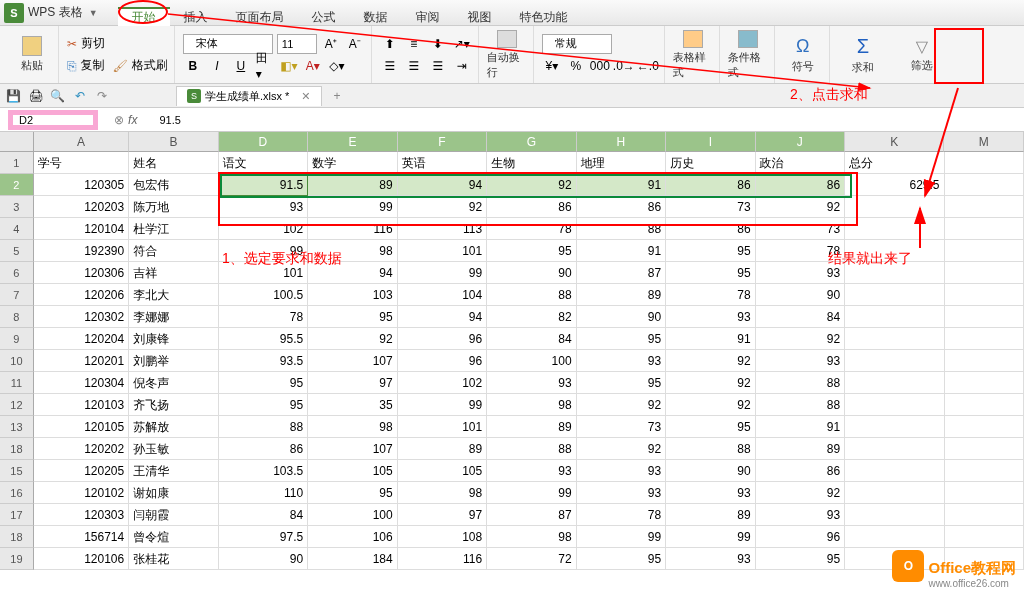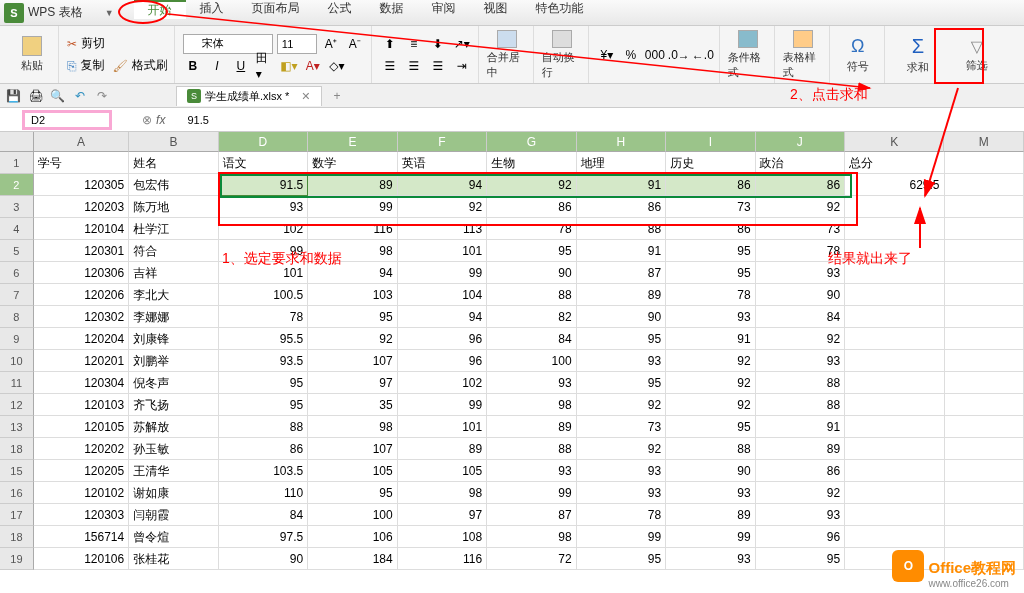--- a/index.html
+++ b/index.html
@@ -1,44 +1,44 @@
 <!DOCTYPE html>
 <html><head>
   <meta charset="utf-8">
   <style>
     * { margin: 0; padding: 0; box-sizing: border-box; }
     body { font-family: "Microsoft YaHei", sans-serif; font-size: 12px; background: #fff; overflow: hidden; width: 1024px; height: 593px; position: relative; }
     
     .menubar { height: 26px; background: linear-gradient(#fafafa, #e8e8e8); display: flex; align-items: center; border-bottom: 1px solid #ccc; }
     .app-icon { width: 20px; height: 20px; background: #4a8b3a; color: #fff; display: flex; align-items: center; justify-content: center; font-weight: bold; margin: 0 4px; border-radius: 2px; font-size: 11px; }
-    .app-title { color: #333; margin-right: 22px; font-size: 12px; }
+    .app-title { color: #333; margin-right: 6px; font-size: 12px; }
     .app-dropdown { color: #666; margin-right: 20px; font-size: 9px; }
-    .menu-tabs { display: flex; height: 26px; align-items: flex-start; }
+    .menu-tabs { display: flex; height: 26px; align-items: flex-end; }
     .menu-tab { padding: 0 14px; display: flex; align-items: center; color: #333; cursor: pointer; }
     .menu-tab.active { background: #fff; border-top: 2px solid #4a8b3a; color: #4a8b3a; }
     
     .toolbar { height: 58px; background: #f5f5f5; border-bottom: 1px solid #ccc; display: flex; align-items: center; padding: 0 6px; gap: 2px; }
     .tool-group { display: flex; flex-direction: column; justify-content: center; height: 100%; border-right: 1px solid #ddd; padding: 0 6px; }
     .tool-row { display: flex; align-items: center; gap: 4px; height: 22px; }
     .tool-btn-lg { display: flex; flex-direction: column; align-items: center; justify-content: center; width: 40px; height: 50px; cursor: pointer; font-size: 11px; }
     .tool-icon { width: 20px; height: 20px; background: #ddd; border: 1px solid #aaa; }
     .tool-label { font-size: 11px; color: #333; margin-top: 2px; }
-    .font-select { width: 90px; height: 20px; border: 1px solid #aaa; font-size: 11px; padding: 0 18px; background: #fff; }
+    .font-select { width: 90px; height: 20px; border: 1px solid #aaa; font-size: 11px; padding: 0 12px; background: #fff; }
     .size-select { width: 40px; height: 20px; border: 1px solid #aaa; font-size: 11px; padding: 0 4px; background: #fff; }
     .fmt-btn { width: 20px; height: 20px; border: 1px solid transparent; display: flex; align-items: center; justify-content: center; cursor: pointer; font-size: 12px; }
     .sum-button { display: flex; flex-direction: column; align-items: center; justify-content: center; width: 50px; height: 54px; cursor: pointer; font-size: 11px; }
     .sigma { font-size: 20px; color: #2060c0; }
     
     .qat { height: 24px; background: #f0f0f0; border-bottom: 1px solid #ccc; display: flex; align-items: center; padding: 0 6px; gap: 6px; }
     .qat-icon { width: 16px; height: 16px; cursor: pointer; display: flex; align-items: center; justify-content: center; font-size: 12px; }
     .doc-tab { margin-left: 60px; padding: 2px 10px; background: #fff; border: 1px solid #ccc; border-bottom: none; display: flex; align-items: center; gap: 4px; font-size: 11px; }
     .doc-tab .x-icon { width: 14px; height: 14px; background: #4a8b3a; color: #fff; display: flex; align-items: center; justify-content: center; font-size: 9px; border-radius: 2px; }
     
     .formula-bar { height: 24px; border-bottom: 1px solid #ccc; display: flex; align-items: center; }
-    .name-box { width: 90px; height: 20px; border: 3px solid #f9a8d4; margin: 0 22px; padding: 0 6px; font-size: 11px; display: flex; align-items: center; background: #fff; }
+    .name-box { width: 90px; height: 20px; border: 5px solid #f9a8d4; margin: 0 8px; padding: 0 6px; font-size: 11px; display: flex; align-items: center; background: #fff; }
     .fx-icons { display: flex; gap: 4px; padding: 0 8px; color: #888; }
     .fx-label { font-style: italic; color: #666; margin-right: 8px; }
     .formula-input { flex: 1; padding: 0 6px; font-size: 11px; }
     
     .sheet { position: relative; overflow: hidden; }
     .col-headers { display: flex; height: 20px; }
     .corner { width: 34px; background: #e8e8e8; border-right: 1px solid #aaa; border-bottom: 1px solid #aaa; }
     .col-header { background: #e8e8e8; border-right: 1px solid #ccc; border-bottom: 1px solid #aaa; text-align: center; line-height: 20px; font-size: 12px; color: #555; }
     .col-header.sel { background: #9bc48a; color: #fff; }
     
@@ -141,49 +141,46 @@
     </div>
     <div class="tool-row">
       <span class="fmt-btn">☰</span>
       <span class="fmt-btn">☰</span>
       <span class="fmt-btn">☰</span>
       <span class="fmt-btn">⇥</span>
     </div>
   </div>
   <div class="tool-group">
     <div class="tool-btn-lg">
-      <div class="tool-icon" style="background:#cde"></div>
-      <span class="tool-label">合并居中</span>
-    </div>
-  </div>
-  <div class="tool-group">
-    <div class="tool-btn-lg">
       <div class="tool-icon"></div>
       <span class="tool-label">自动换行</span>
     </div>
   </div>
   <div class="tool-group">
+    <div class="tool-row">
+        <input class="font-select" style="width: 70px;" value="常规">
+      </div>
     <div class="tool-row">
       <span class="fmt-btn">¥▾</span>
       <span class="fmt-btn">%</span>
       <span class="fmt-btn">000</span>
       <span class="fmt-btn">.0→</span>
       <span class="fmt-btn">←.0</span>
     </div>
   </div>
   <div class="tool-group">
     <div class="tool-btn-lg">
+      <div class="tool-icon" style="background:#fc8"></div>
+      <span class="tool-label">表格样式</span>
+    </div>
+  </div>
+  <div class="tool-group">
+    <div class="tool-btn-lg">
       <div class="tool-icon" style="background:#8bc"></div>
       <span class="tool-label">条件格式</span>
-    </div>
-  </div>
-  <div class="tool-group">
-    <div class="tool-btn-lg">
-      <div class="tool-icon" style="background:#fc8"></div>
-      <span class="tool-label">表格样式</span>
     </div>
   </div>
   <div class="tool-group">
     <div class="tool-btn-lg">
       <div style="font-size:18px;color:#3070c0">Ω</div>
       <span class="tool-label">符号</span>
     </div>
   </div>
   <div class="tool-group" style="border-right:none">
     <div class="sum-button">
@@ -291,21 +288,21 @@
         <div class="cell col-F num">113</div>
         <div class="cell col-G num">78</div>
         <div class="cell col-H num">88</div>
         <div class="cell col-I num">86</div>
         <div class="cell col-J num">73</div>
         <div class="cell col-K num"></div>
         <div class="cell col-M num"></div>
       </div>
       <div class="row">
         <div class="row-header">5</div>
-        <div class="cell col-A num">120301</div>
+        <div class="cell col-A num">192390</div>
         <div class="cell col-B txt">符合</div>
         <div class="cell col-D num">99</div>
         <div class="cell col-E num">98</div>
         <div class="cell col-F num">101</div>
         <div class="cell col-G num">95</div>
         <div class="cell col-H num">91</div>
         <div class="cell col-I num">95</div>
         <div class="cell col-J num">78</div>
         <div class="cell col-K num"></div>
         <div class="cell col-M num"></div>

